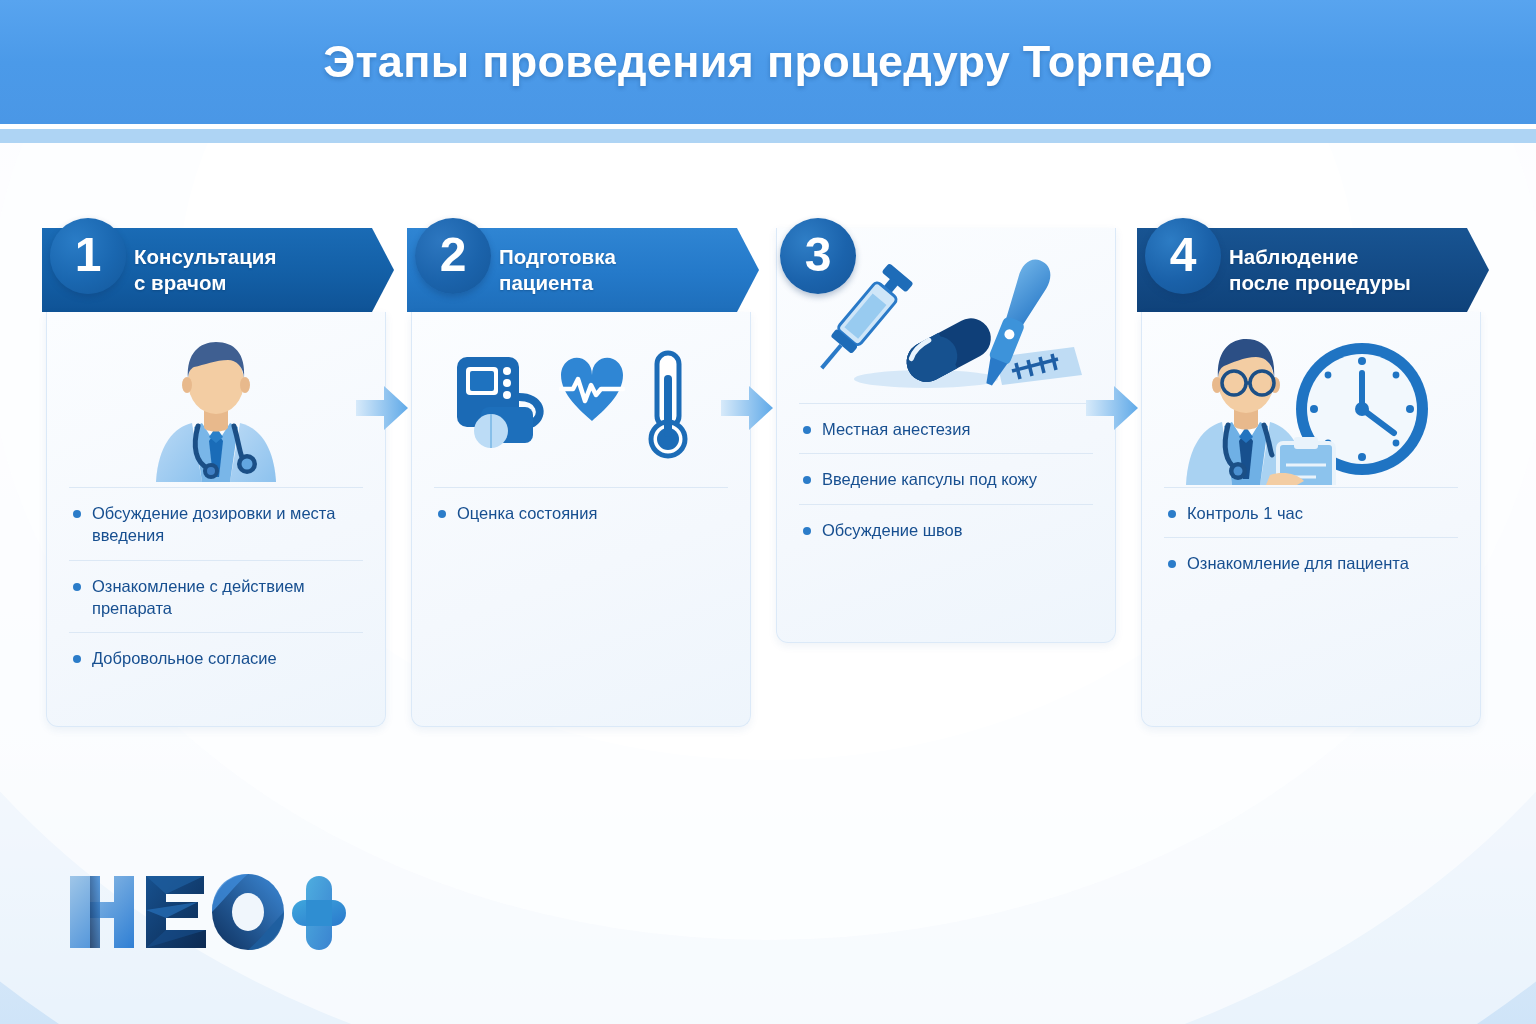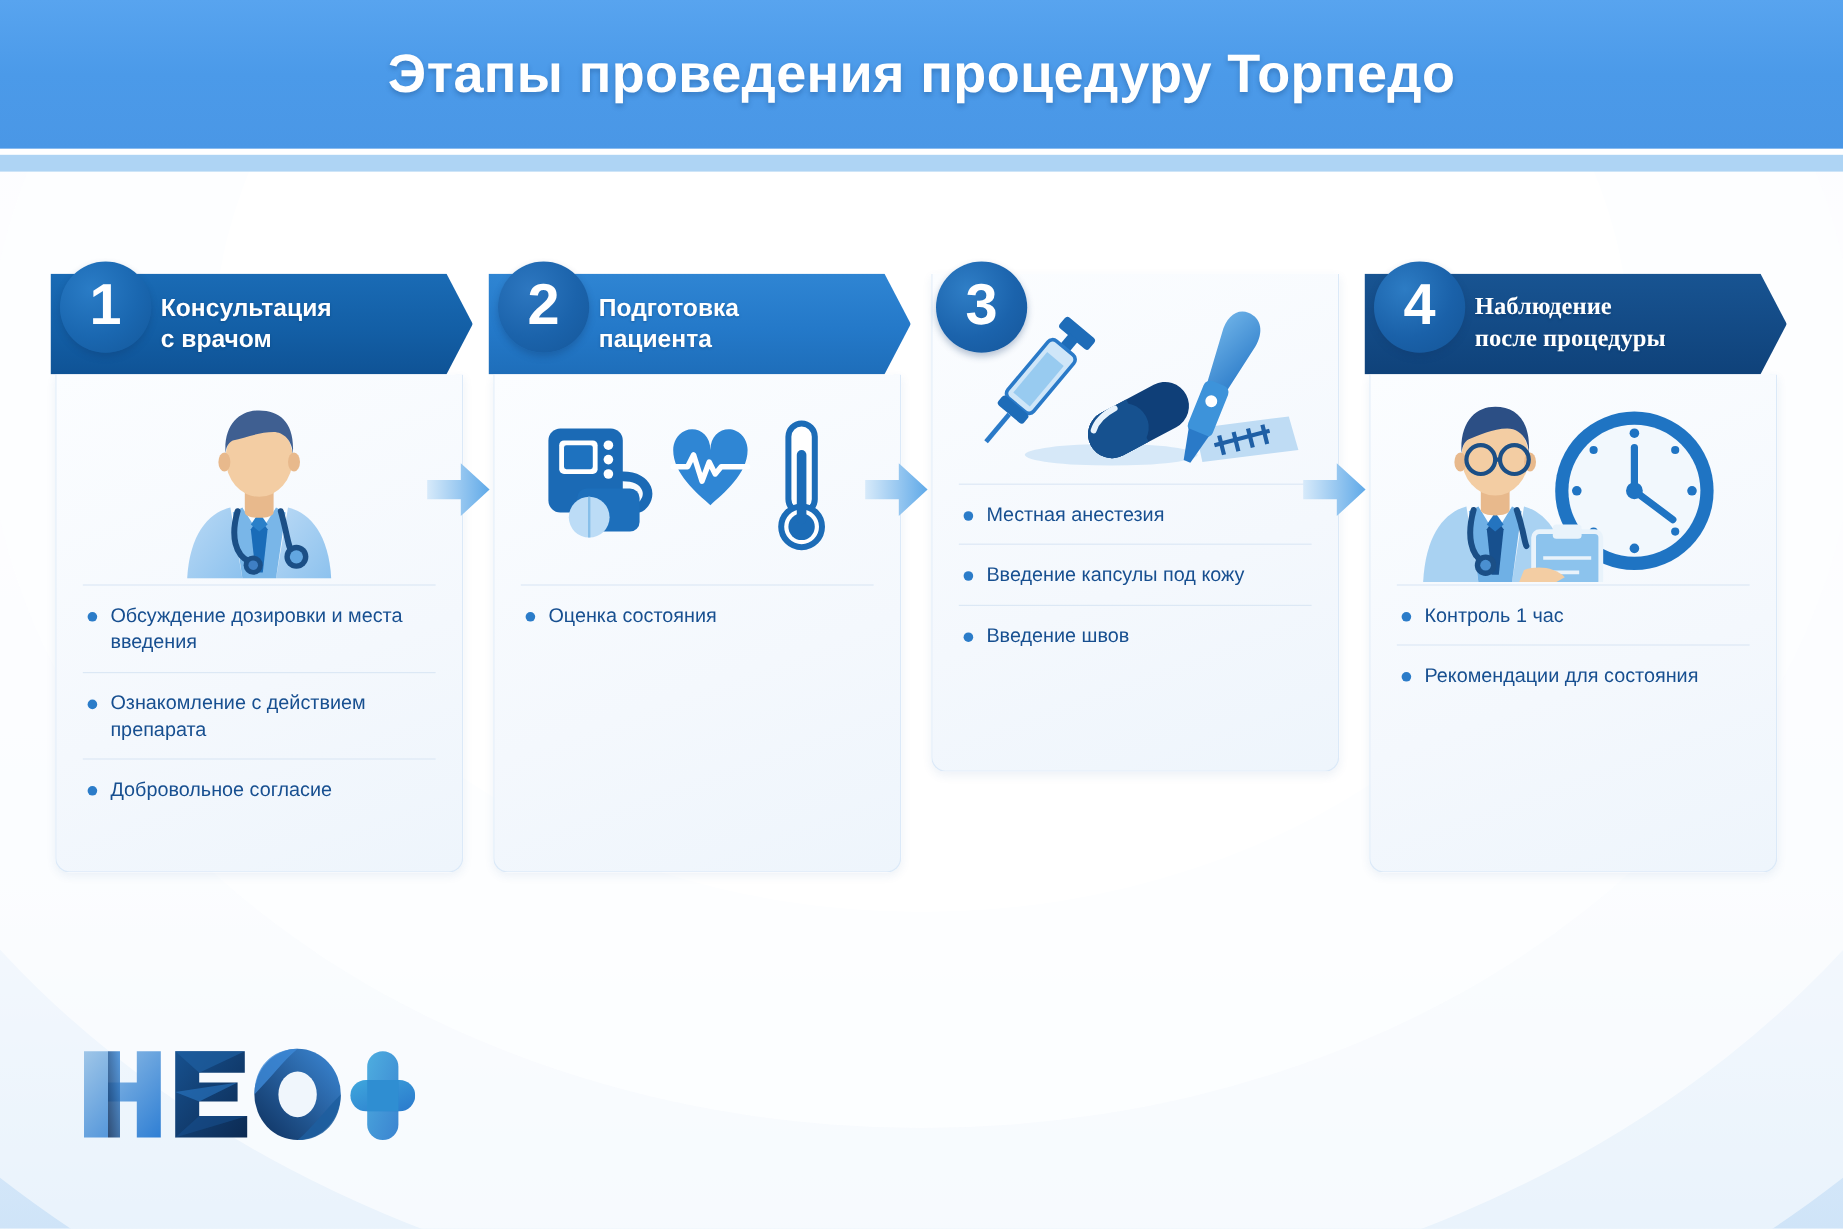--- a/index.html
+++ b/index.html
@@ -382,28 +382,28 @@
           <div class="bullet-row">
             <span class="bullet-dot"></span>
             <span class="bullet-text">Местная анестезия</span>
           </div>
           <div class="bullet-row">
             <span class="bullet-dot"></span>
             <span class="bullet-text">Введение капсулы под кожу</span>
           </div>
           <div class="bullet-row">
             <span class="bullet-dot"></span>
-            <span class="bullet-text">Введение швов</span>
+            <span class="bullet-text">Обсуждение швов</span>
           </div>
         </div>
       </div>
     </div>
 
     <div class="card c3">
-      <div class="banner" style="background:linear-gradient(180deg,#185492 0%,#134a85 55%,#0f427a 100%);font-family:Liberation Serif, serif;">
+      <div class="banner" style="background:linear-gradient(180deg,#185492 0%,#134a85 55%,#0f427a 100%);">
         <div class="banner-inner">
           <div class="banner-title">Наблюдение
 после процедуры</div>
         </div>
       </div>
       <div class="badge" style="background:radial-gradient(circle at 34% 30%, #2d7cc4 0%, #1a61a9 55%, #145597 100%);">
         <span class="badge-num">4</span>
       </div>
       <div class="card-body">
         <div class="illus">
@@ -460,21 +460,21 @@
             </g>
           </svg>
         </div>
         <div class="bullets">
           <div class="bullet-row">
             <span class="bullet-dot"></span>
             <span class="bullet-text">Контроль 1 час</span>
           </div>
           <div class="bullet-row">
             <span class="bullet-dot"></span>
-            <span class="bullet-text">Рекомендации для состояния</span>
+            <span class="bullet-text">Ознакомление для пациента</span>
           </div>
         </div>
       </div>
     </div>
 
   </div>
 
   <div class="conn k0">
     <svg width="56" height="50" viewBox="0 0 56 50" aria-hidden="true">
       <defs>

